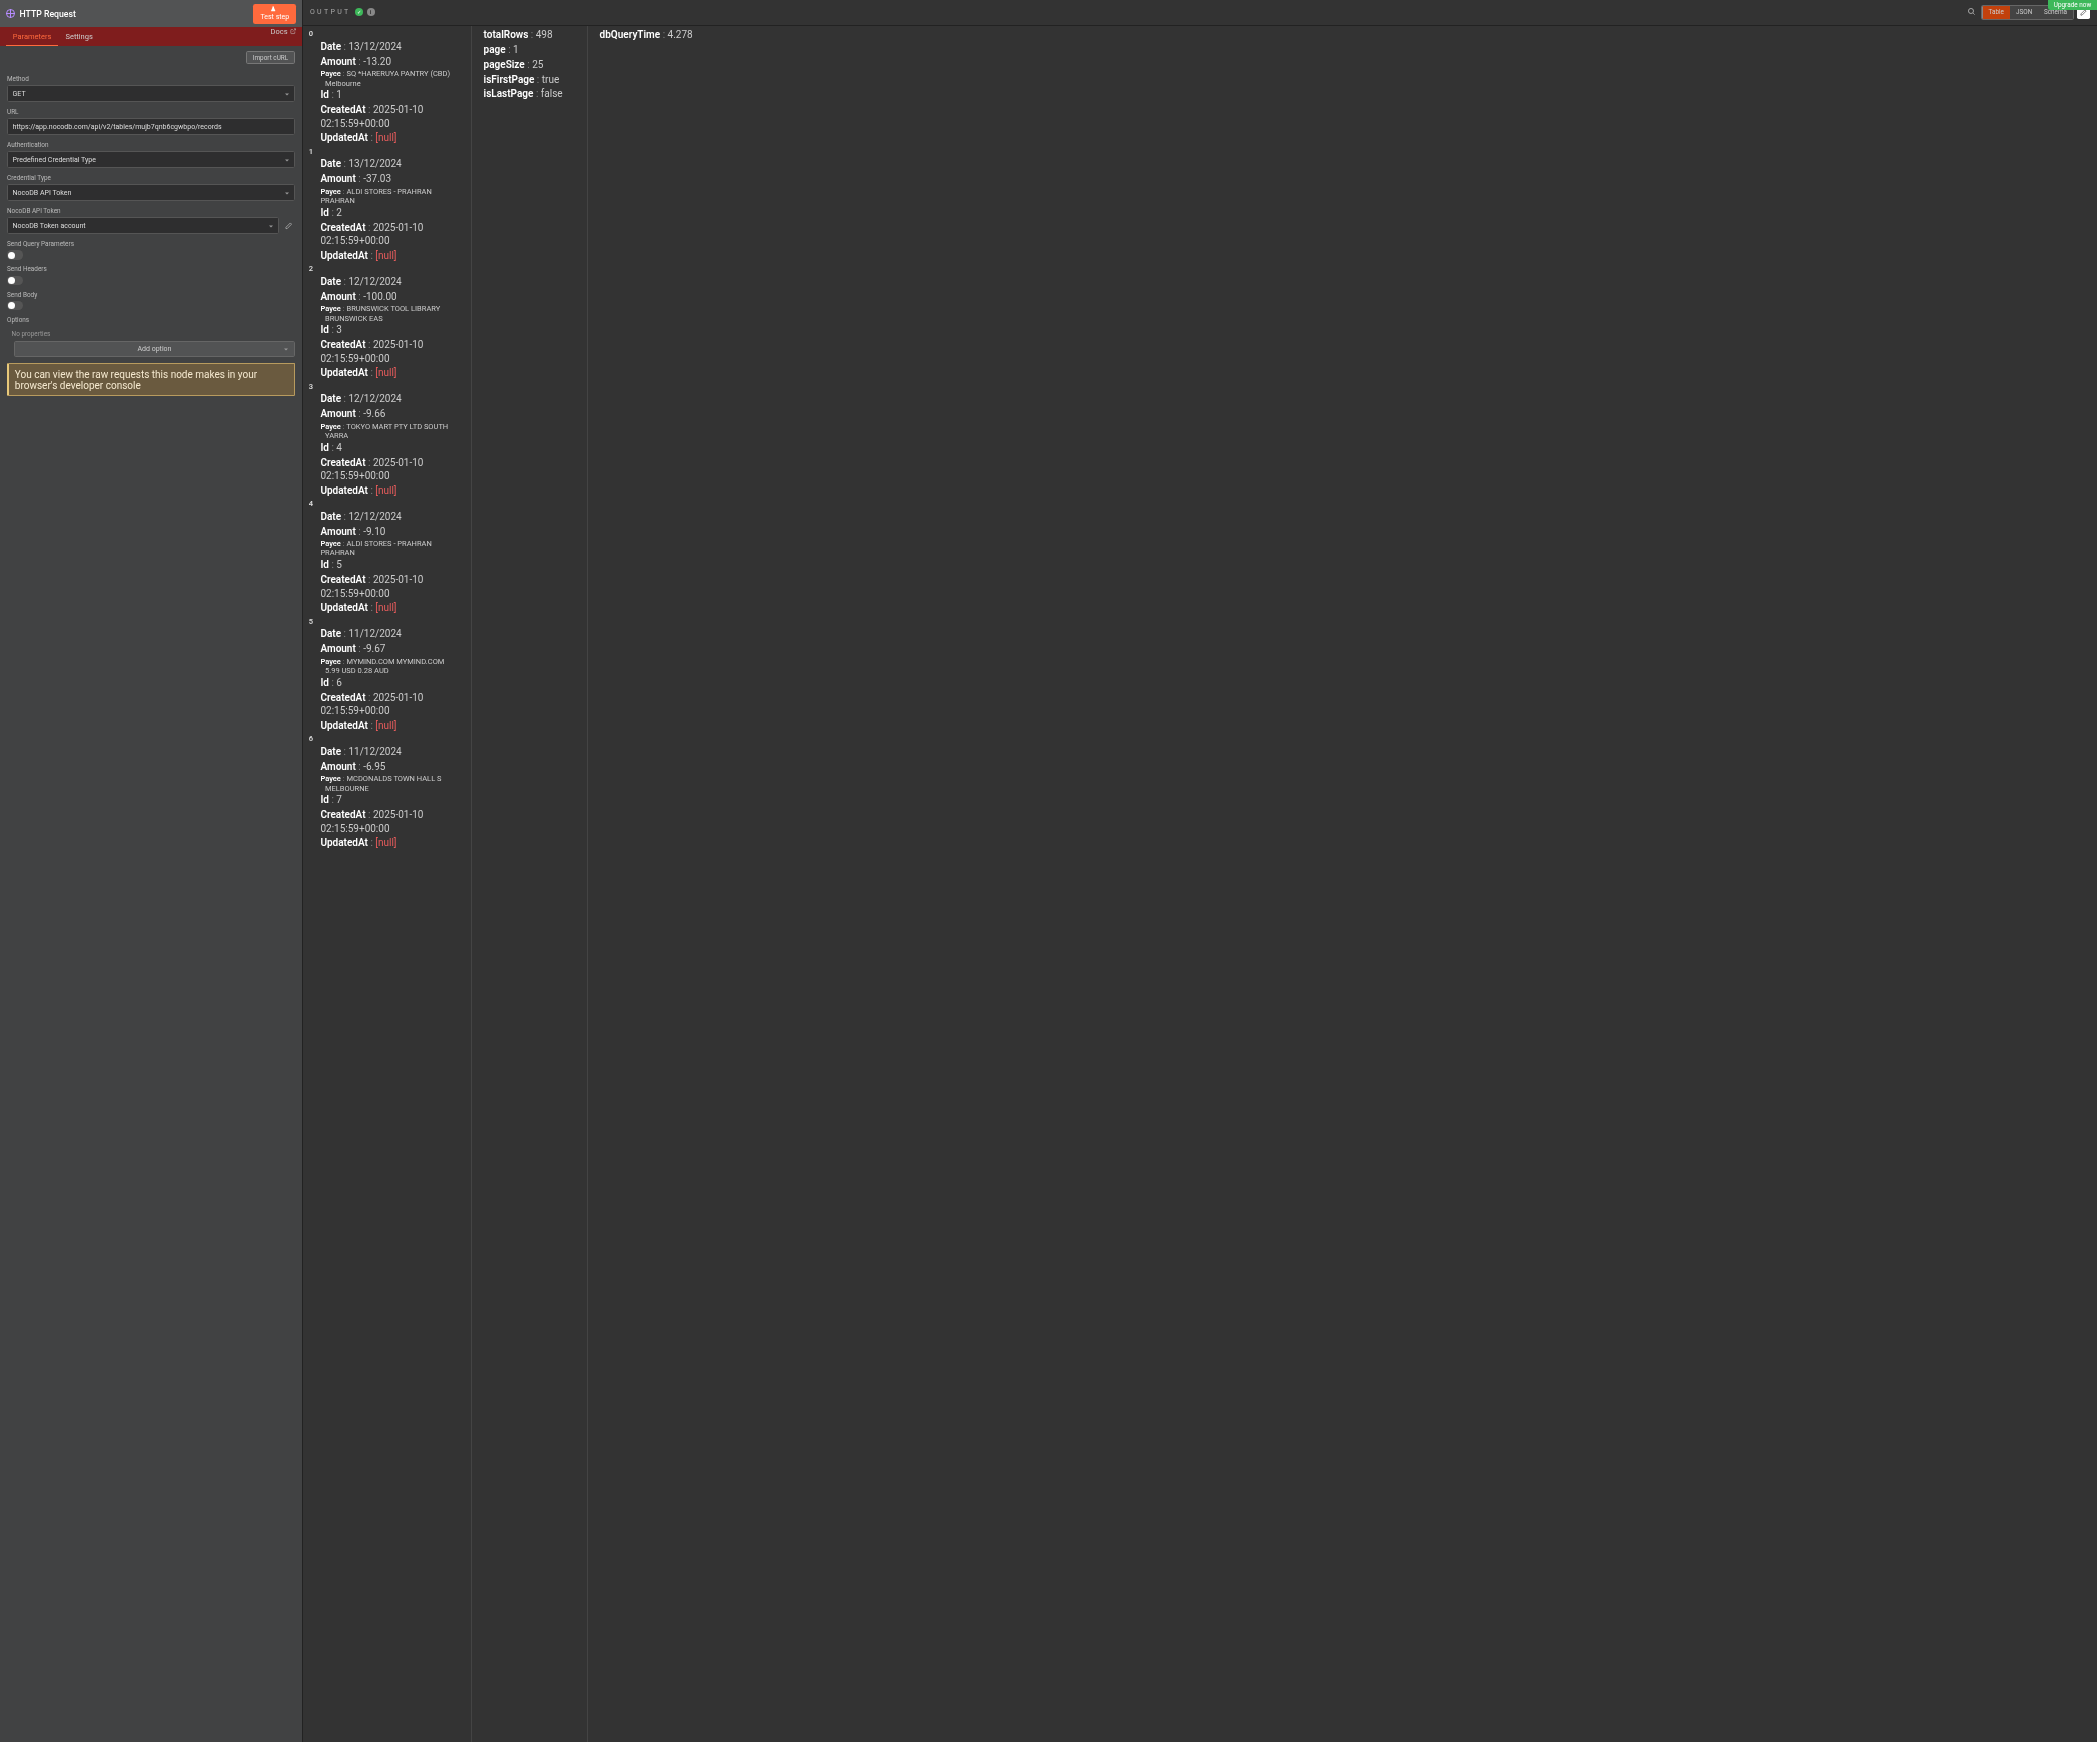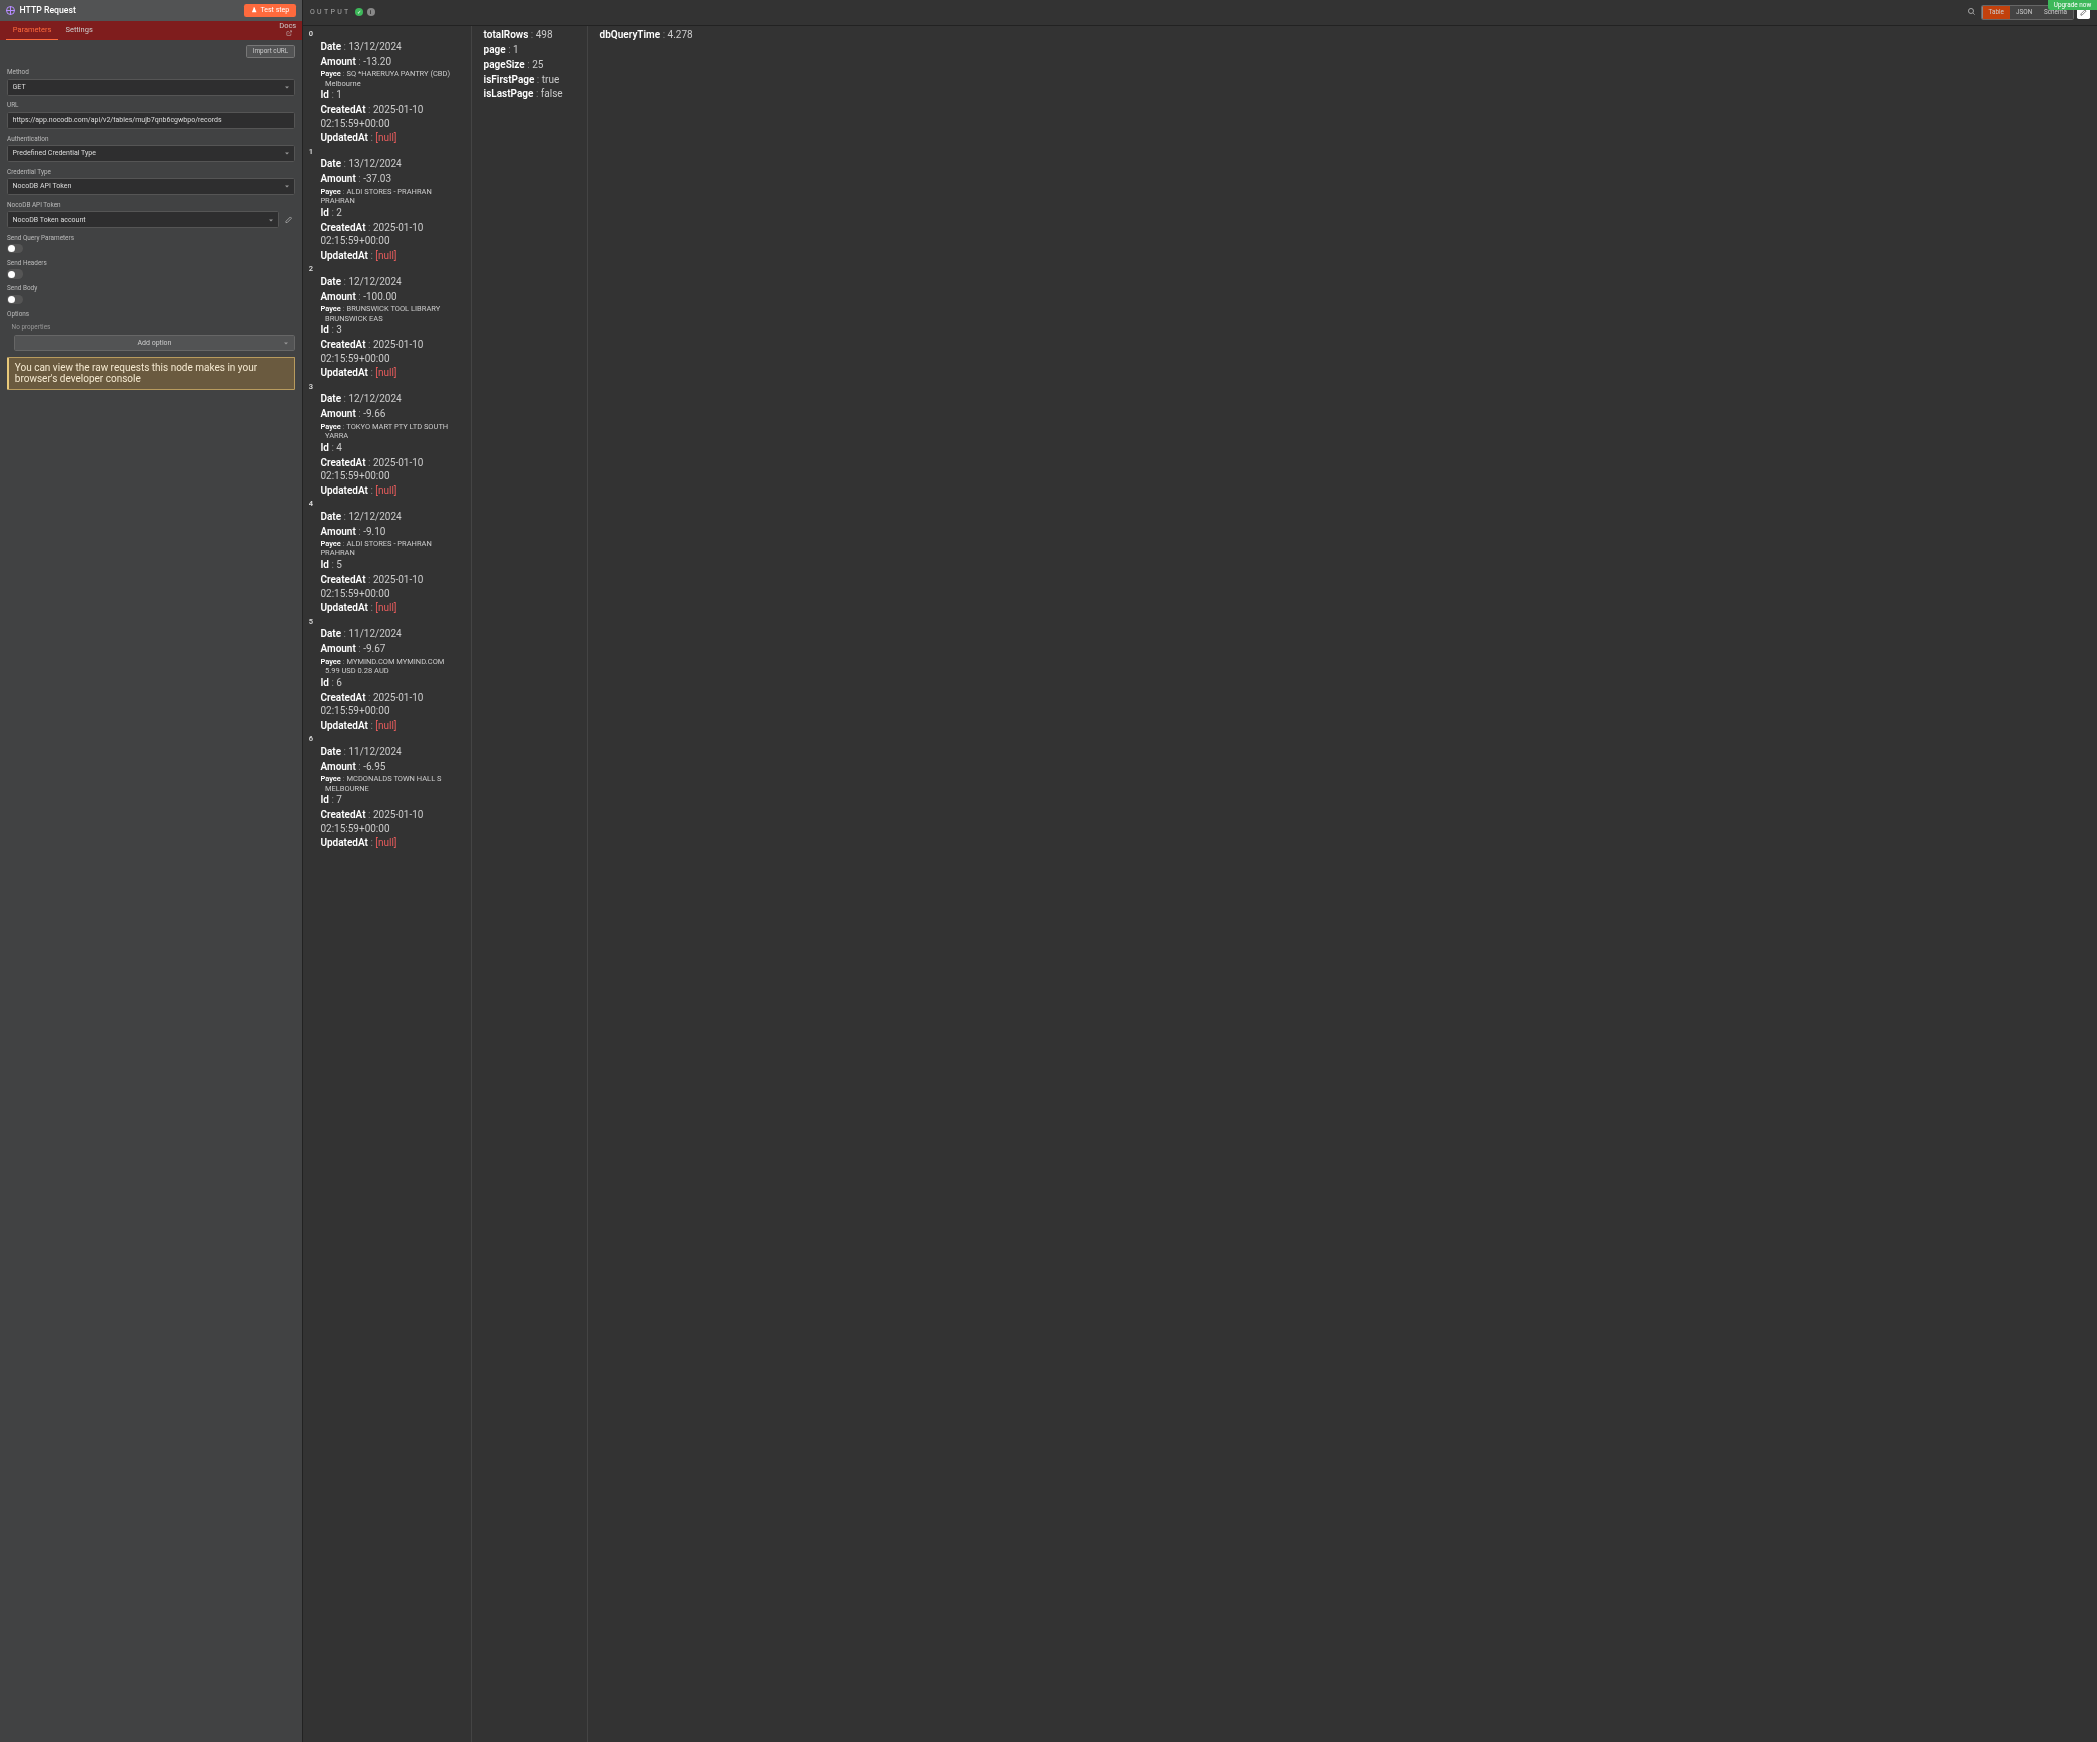--- a/index.html
+++ b/index.html
@@ -7,28 +7,28 @@
 .app { display: flex; height: 100vh; }
 .left-panel { width: 303px; background: #414243; display: flex; flex-direction: column; border-right: 0.6px solid #222; }
 .right-panel { flex: 1; background: #333; display: flex; flex-direction: column; }
 
 
 .panel-header { background: #525354; display: flex; align-items: center; padding: 3.5px 5.8px; }
 .panel-header .globe { width: 9.2px; height: 9.2px; border: 1.2px solid #b68cff; border-radius: 50%; position: relative; margin-right: 4.6px; }
 .panel-header .globe::before { content: ''; position: absolute; top: -1.2px; left: 2.9px; width: 1.2px; height: 9.2px; background: #b68cff; transform: rotate(0deg); }
 .panel-header .globe::after { content: ''; position: absolute; top: 2.9px; left: -1.2px; width: 9.2px; height: 1.2px; background: #b68cff; }
 .panel-title { color: #fff; font-size: 8.7px; font-weight: 500; flex: 1; }
-.test-btn { background: #ff6a3d; color: #fff; border: none; padding: 2.9px 7px; border-radius: 2.3px; font-size: 7px; display: flex; align-items: center; cursor: pointer; }
+.test-btn { background: #ff6a3d; color: #fff; border: none; padding: 2.9px 7px; border-radius: 2.3px; font-size: 7px; display: flex; align-items: center; cursor: pointer; flex-direction: column; }
 .test-btn svg { margin-right: 2.9px; }
 
 
 .tabs { display: flex; background: #7f1d1d; padding: 0 5.8px; align-items: flex-start; }
 .tab { padding: 4.6px 7px; color: #ccc; cursor: pointer; font-size: 7.5px; }
 .tab.active { color: #ff6a3d; border-bottom: 1.2px solid #ff6a3d; }
-.docs-link { margin-left: auto; color: #ccc; font-size: 7.5px; display: flex; align-items: center; flex-direction: column; }
+.docs-link { margin-left: auto; color: #ccc; font-size: 7.5px; display: flex; align-items: center; }
 .docs-link svg { margin-left: 2.3px; }
 
 
 .import-bar { display: flex; justify-content: flex-end; padding: 4.6px 7px; }
 .import-btn { background: #525354; border: 0.6px solid #777; color: #ccc; padding: 1.7px 5.8px; border-radius: 1.7px; font-size: 6.4px; cursor: pointer; }
 
 
 .form { padding: 0 7px 7px 7px; overflow-y: auto; flex: 1; }
 .field-label { color: #bbb; font-size: 6.4px; margin-top: 5.8px; margin-bottom: 2.3px; }
 .select-wrap { position: relative; }

